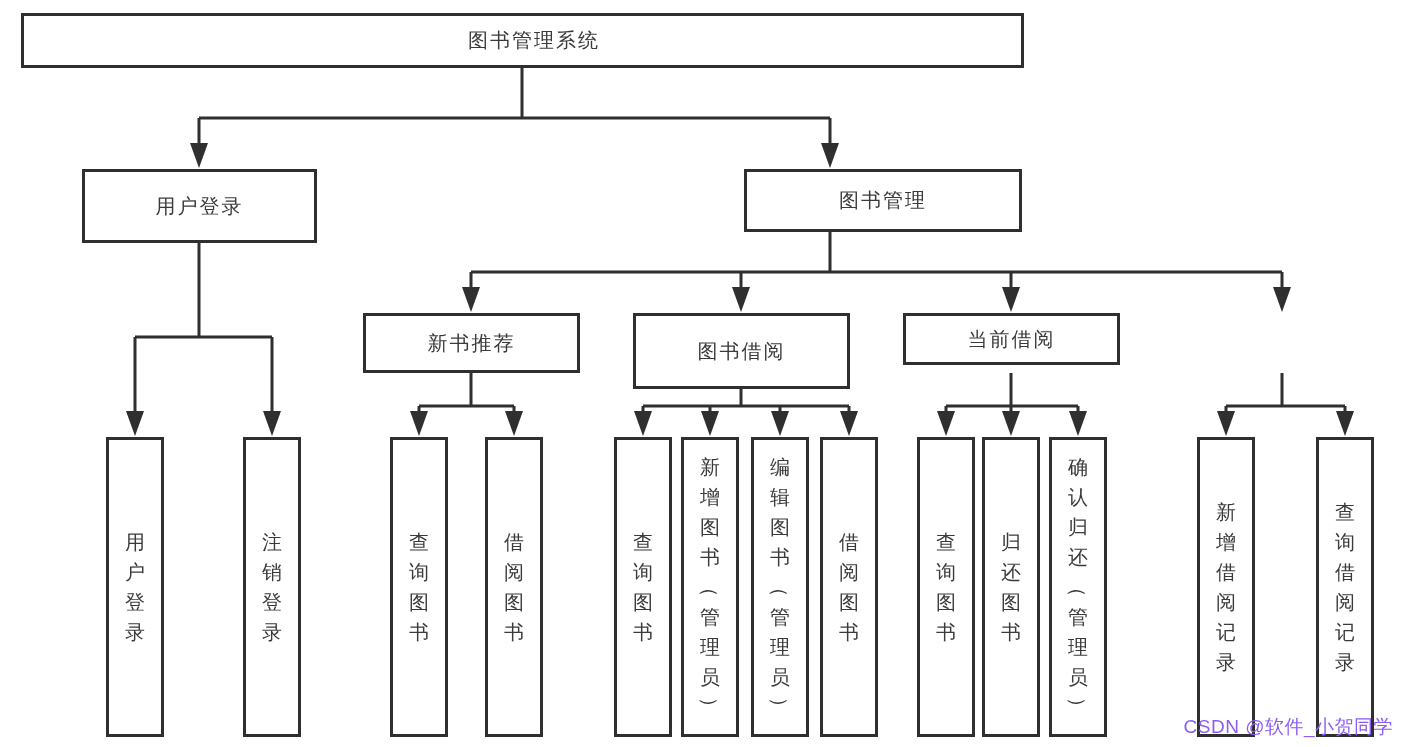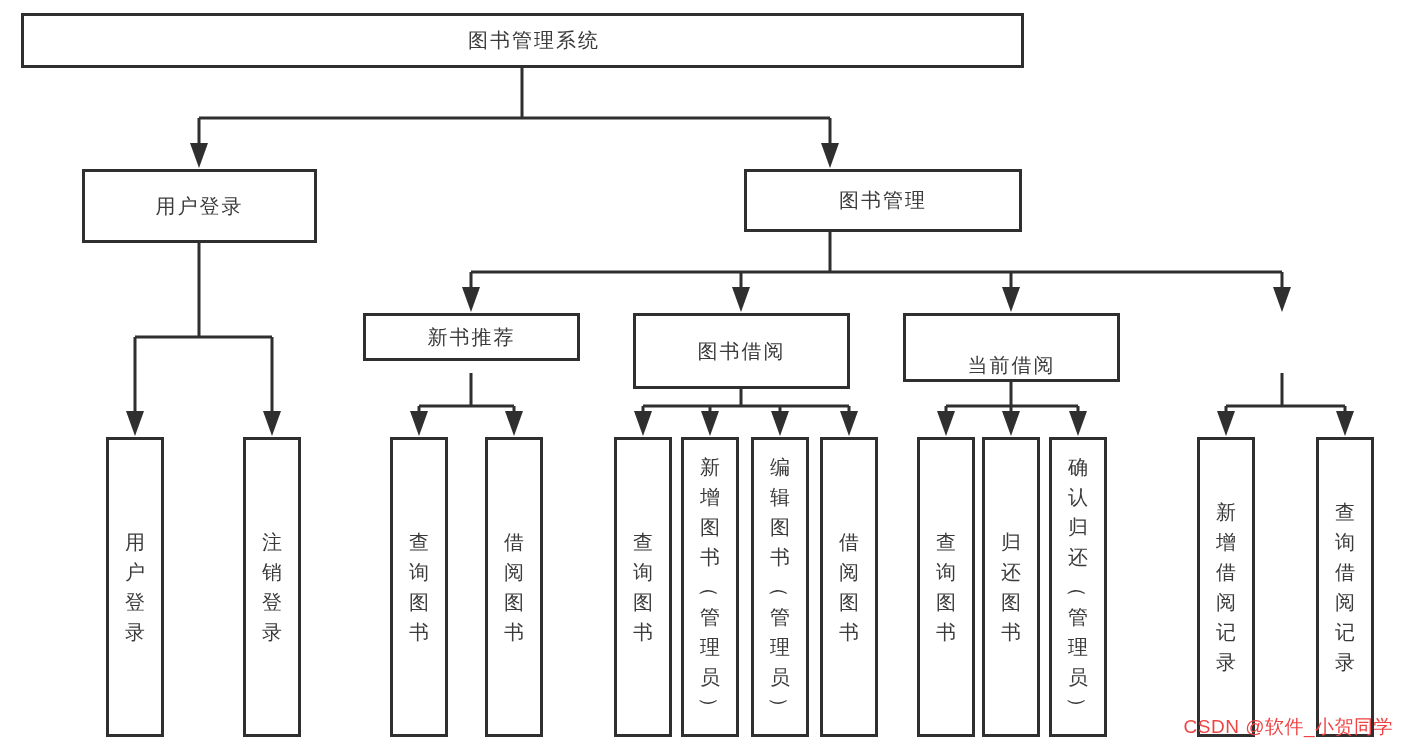--- a/index.html
+++ b/index.html
@@ -46,21 +46,21 @@
     line-height: 20px;
     text-align: center;
   }
   .vbox .vlabel span.rot {
     transform: rotate(90deg);
   }
   .watermark {
     position: absolute;
     right: 12px; bottom: 7px;
     font-size: 19px;
-    color: #ef4444;
+    color: #8b5cf6;
     letter-spacing: 0.5px;
     white-space: nowrap;
   }
 </style>
 </head>
 <body>
 
 <div class="canvas">
 
   <svg class="connectors" width="1405" height="747" viewBox="0 0 1405 747">
@@ -100,27 +100,27 @@
     <span class="hlabel">图书管理系统</span>
   </div>
 
   <div class="box" style="left:82px; top:169px; width:235px; height:74px;">
     <span class="hlabel">用户登录</span>
   </div>
   <div class="box" style="left:712px; top:169px; width:278px; height:63px;margin-left:32px;">
     <span class="hlabel">图书管理</span>
   </div>
 
-  <div class="box" style="left:363px; top:313px; width:217px; height:48px;">
+  <div class="box" style="left:363px; top:313px; width:217px; height:60px;">
     <span class="hlabel">新书推荐</span>
   </div>
   <div class="box" style="left:633px; top:313px; width:217px; height:76px;">
     <span class="hlabel">图书借阅</span>
   </div>
-  <div class="box" style="left:903px; top:313px; width:217px; height:69px;align-items:flex-end;">
+  <div class="box" style="left:903px; top:313px; width:217px; height:52px;">
     <span class="hlabel">当前借阅</span>
   </div>
 
   <div class="box vbox" style="left:106px; top:437px; width:58px; height:300px;">
     <span class="vlabel">
         <span>用</span>
         <span>户</span>
         <span>登</span>
         <span>录</span>
       </span>

